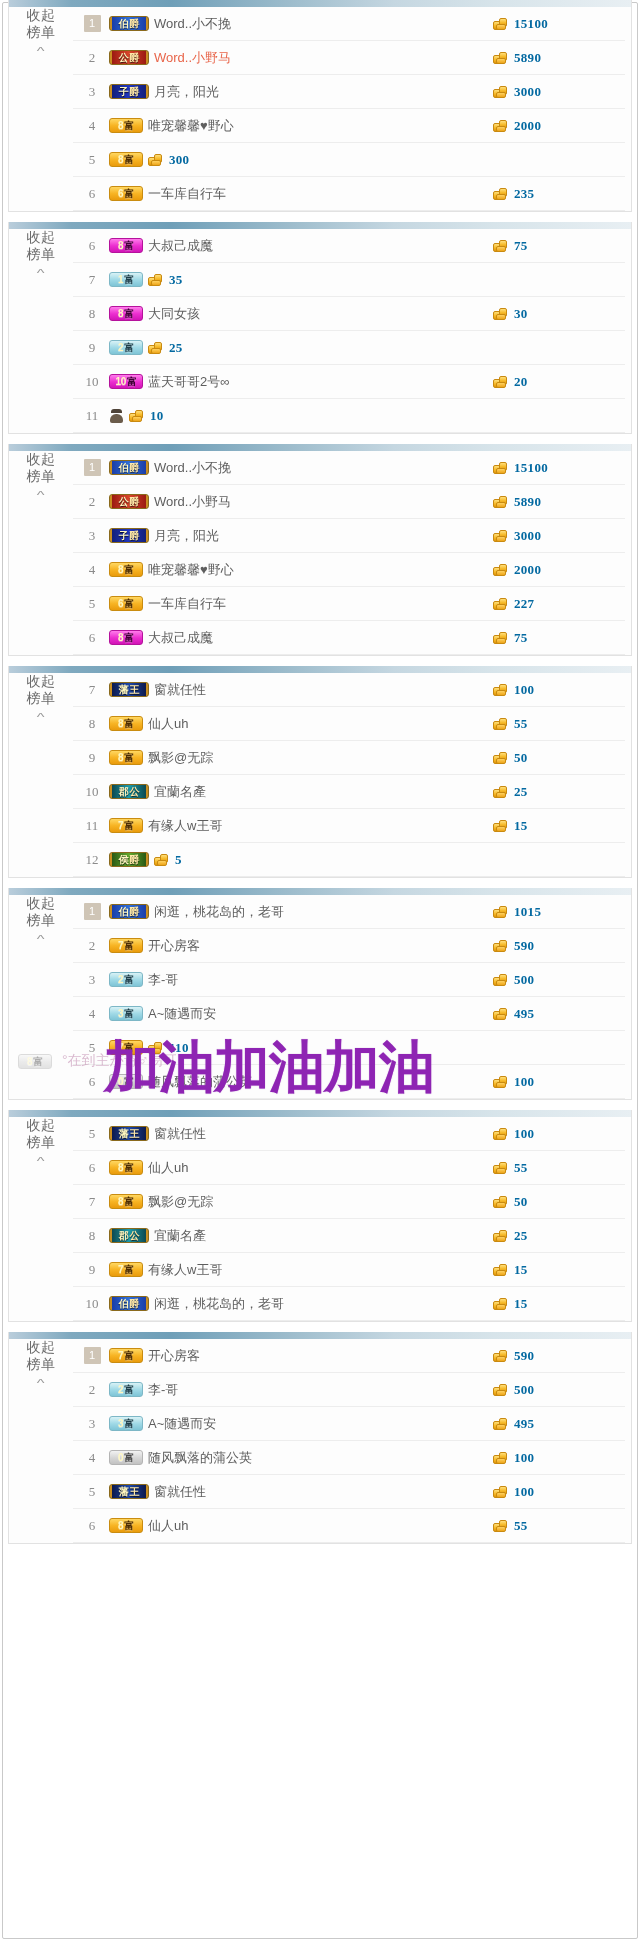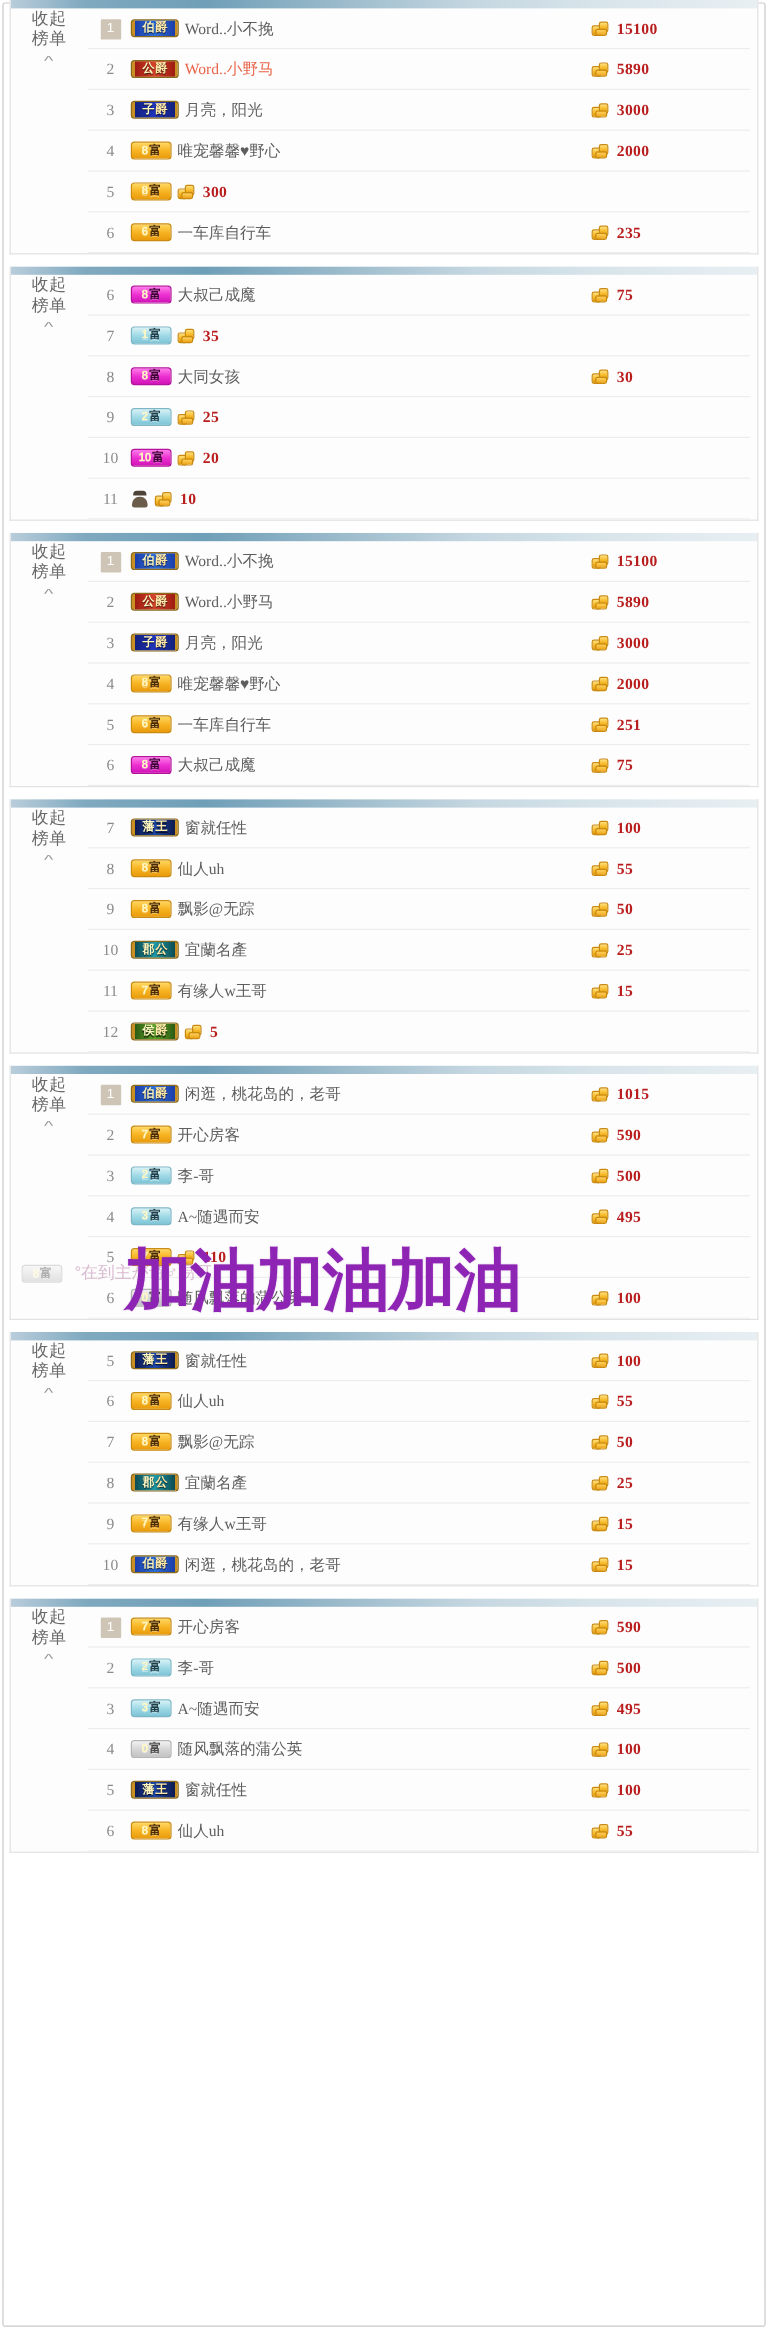--- a/index.html
+++ b/index.html
@@ -172,21 +172,21 @@
     border-radius: 6px 6px 2px 2px;
   }
 
   .uname {
     flex: 1 1 auto;
     font-size: 13px;
     color: #5e5e5e;
     white-space: nowrap;
     overflow: hidden;
     text-overflow: ellipsis;
-    font-family: Liberation Serif, serif;
+    font-family: Liberation Sans, sans-serif;
   }
   .uname.hl { color: #e8654a; }
 
   
   .score {
     flex: 0 0 auto;
     width: 132px;
     display: flex;
     align-items: center;
     gap: 5px;
@@ -203,21 +203,21 @@
     background: linear-gradient(180deg,#ffdf7a 0%,#f6b826 55%,#e0950c 100%);
     border: 1px solid #c98a10;
   }
   .coin .c1 { left:0;  top:4px;  width:8px;  height:9px; }
   .coin .c2 { left:6px; top:1px;  width:8px;  height:9px; }
   .coin .c3 { left:3px; top:7px;  width:10px; height:6px;
               background: linear-gradient(180deg,#ffd15e 0%,#eda51a 100%); }
   .score-val {
     font-size: 13px;
     font-weight: bold;
-    color: #b91c1c;
+    color: #0369a1;
     font-family: "Liberation Serif", serif;
     letter-spacing: 0.3px;
   }
 
   
   .gap { height: 10px; background: #ffffff; }
 
   
   .page-frame {
     position: absolute;
@@ -443,20 +443,21 @@
               </span>
               <span class="score-val">25</span>
             </div>
           </div>
           <div class="row">
             <div class="rank">10</div>
             <span class="badge magenta">
               <i class="lv">10</i>
               <i>富</i>
             </span>
+            <div class="uname">蓝天哥哥2号∞</div>
             <div class="score">
               <span class="coin">
                 <i class="c1"></i>
                 <i class="c2"></i>
                 <i class="c3"></i>
               </span>
               <span class="score-val">20</span>
             </div>
           </div>
           <div class="row">
@@ -554,21 +555,21 @@
               <i class="lv">6</i>
               <i>富</i>
             </span>
             <div class="uname">一车库自行车</div>
             <div class="score">
               <span class="coin">
                 <i class="c1"></i>
                 <i class="c2"></i>
                 <i class="c3"></i>
               </span>
-              <span class="score-val">251</span>
+              <span class="score-val">227</span>
             </div>
           </div>
           <div class="row">
             <div class="rank">6</div>
             <span class="badge magenta">
               <i class="lv">8</i>
               <i>富</i>
             </span>
             <div class="uname">大叔己成魔</div>
             <div class="score">

